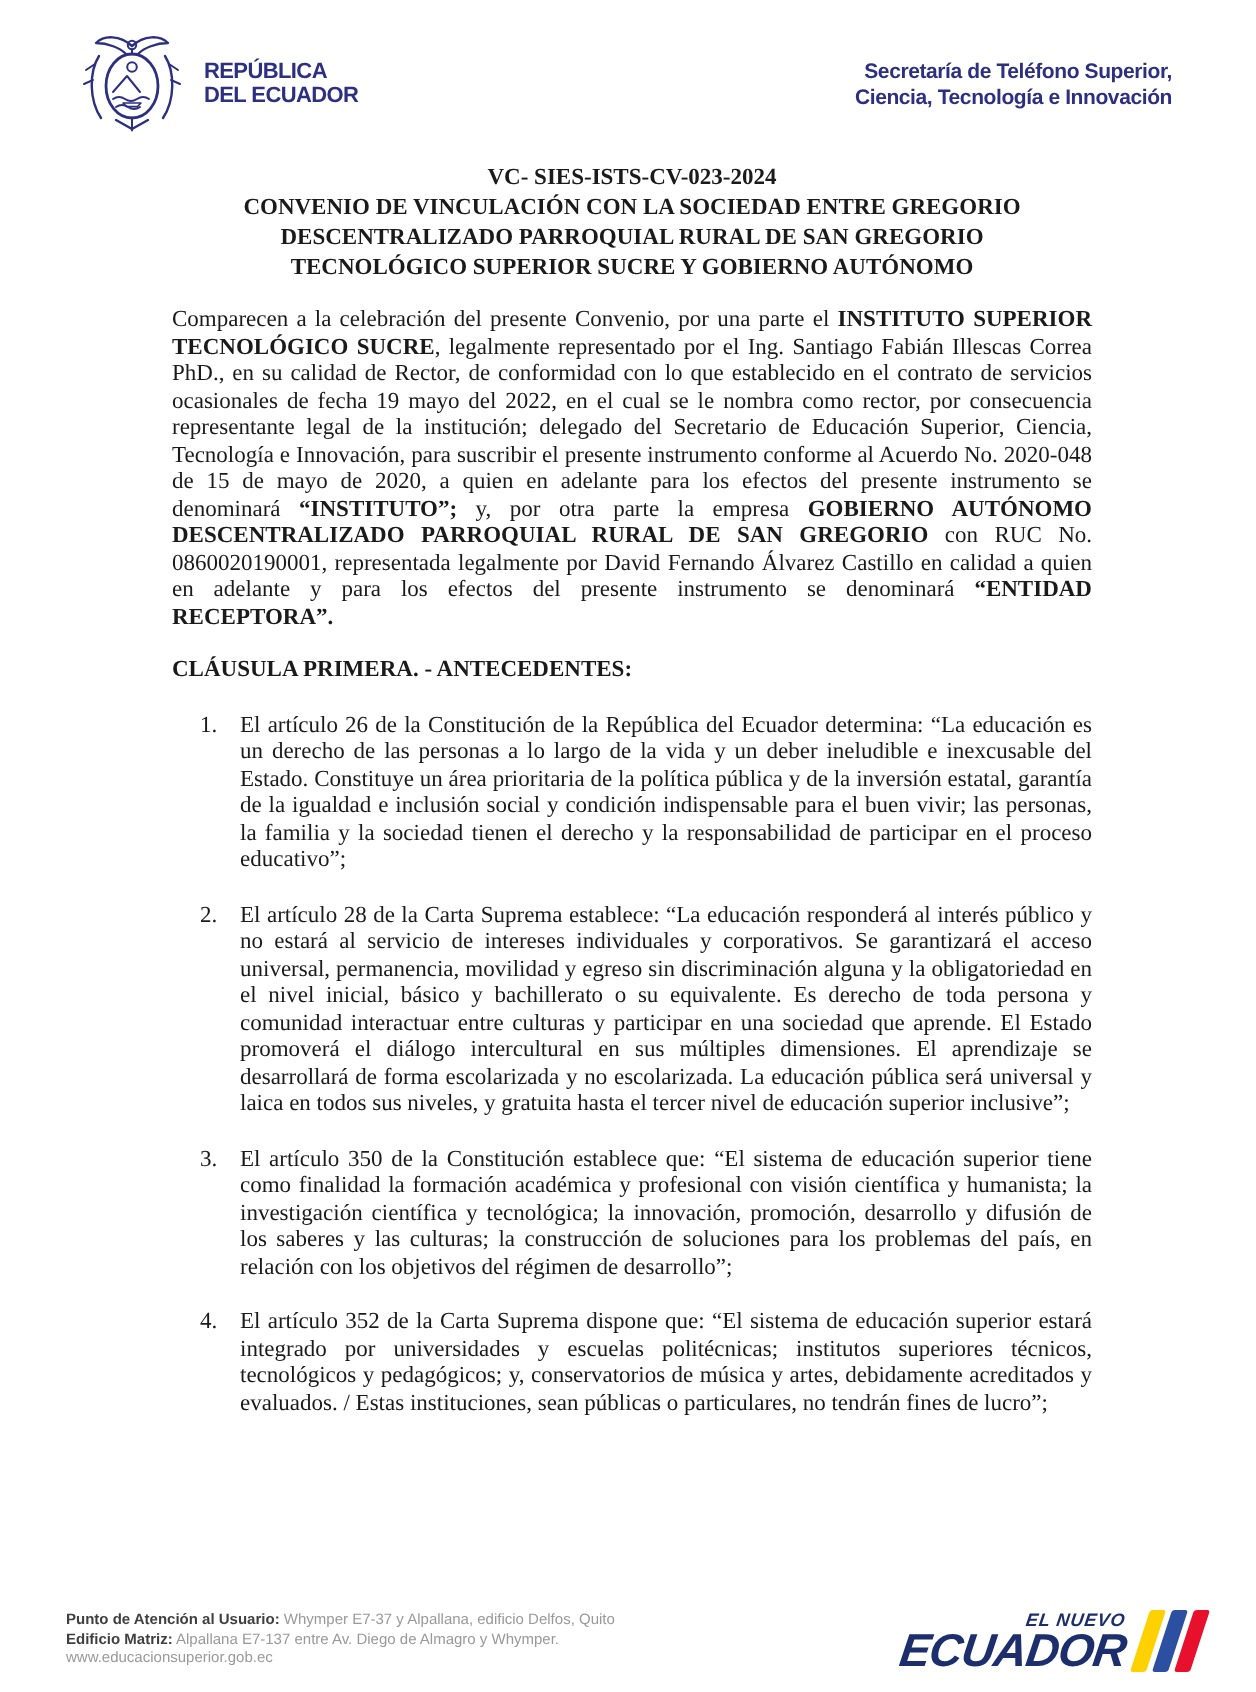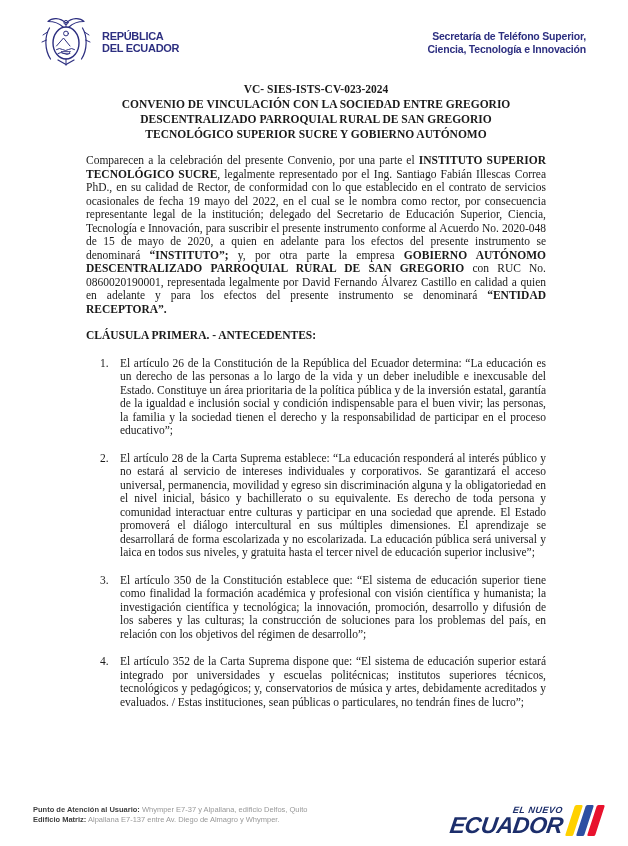--- a/index.html
+++ b/index.html
@@ -153,20 +153,23 @@
       <span class="num"><span class="seg-i">4.</span></span>
       <span><span>El artículo 352 de la Carta Suprema dispone que: </span><span class="seg-i">“El sistema de educación superior estará integrado por universidades y escuelas politécnicas; institutos superiores técnicos, tecnológicos y pedagógicos; y, conservatorios de música y artes, debidamente acreditados y evaluados. / Estas instituciones, sean públicas o particulares, no tendrán fines de lucro”</span><span>;</span></span>
     </div>
   </div>
 </div>
 
 <div class="footer">
   <div class="footer-lines">
     <div><span class="seg-b">Punto de Atención al Usuario:</span><span> Whymper E7-37 y Alpallana, edificio Delfos, Quito</span></div>
     <div><span class="seg-b">Edificio Matriz:</span><span> Alpallana E7-137 entre Av. Diego de Almagro y Whymper.</span></div>
+    <div>
+      <a href="#" class="footer-url">www.educacionsuperior.gob.ec</a>
+    </div>
   </div>
   <div class="brand">
     <div class="brand-text">
       <div class="brand-top">EL NUEVO</div>
       <div class="brand-main">ECUADOR</div>
     </div>
     <div class="stripes">
       <span class="stripe-yellow"></span>
       <span class="stripe-blue"></span>
       <span class="stripe-red"></span>

